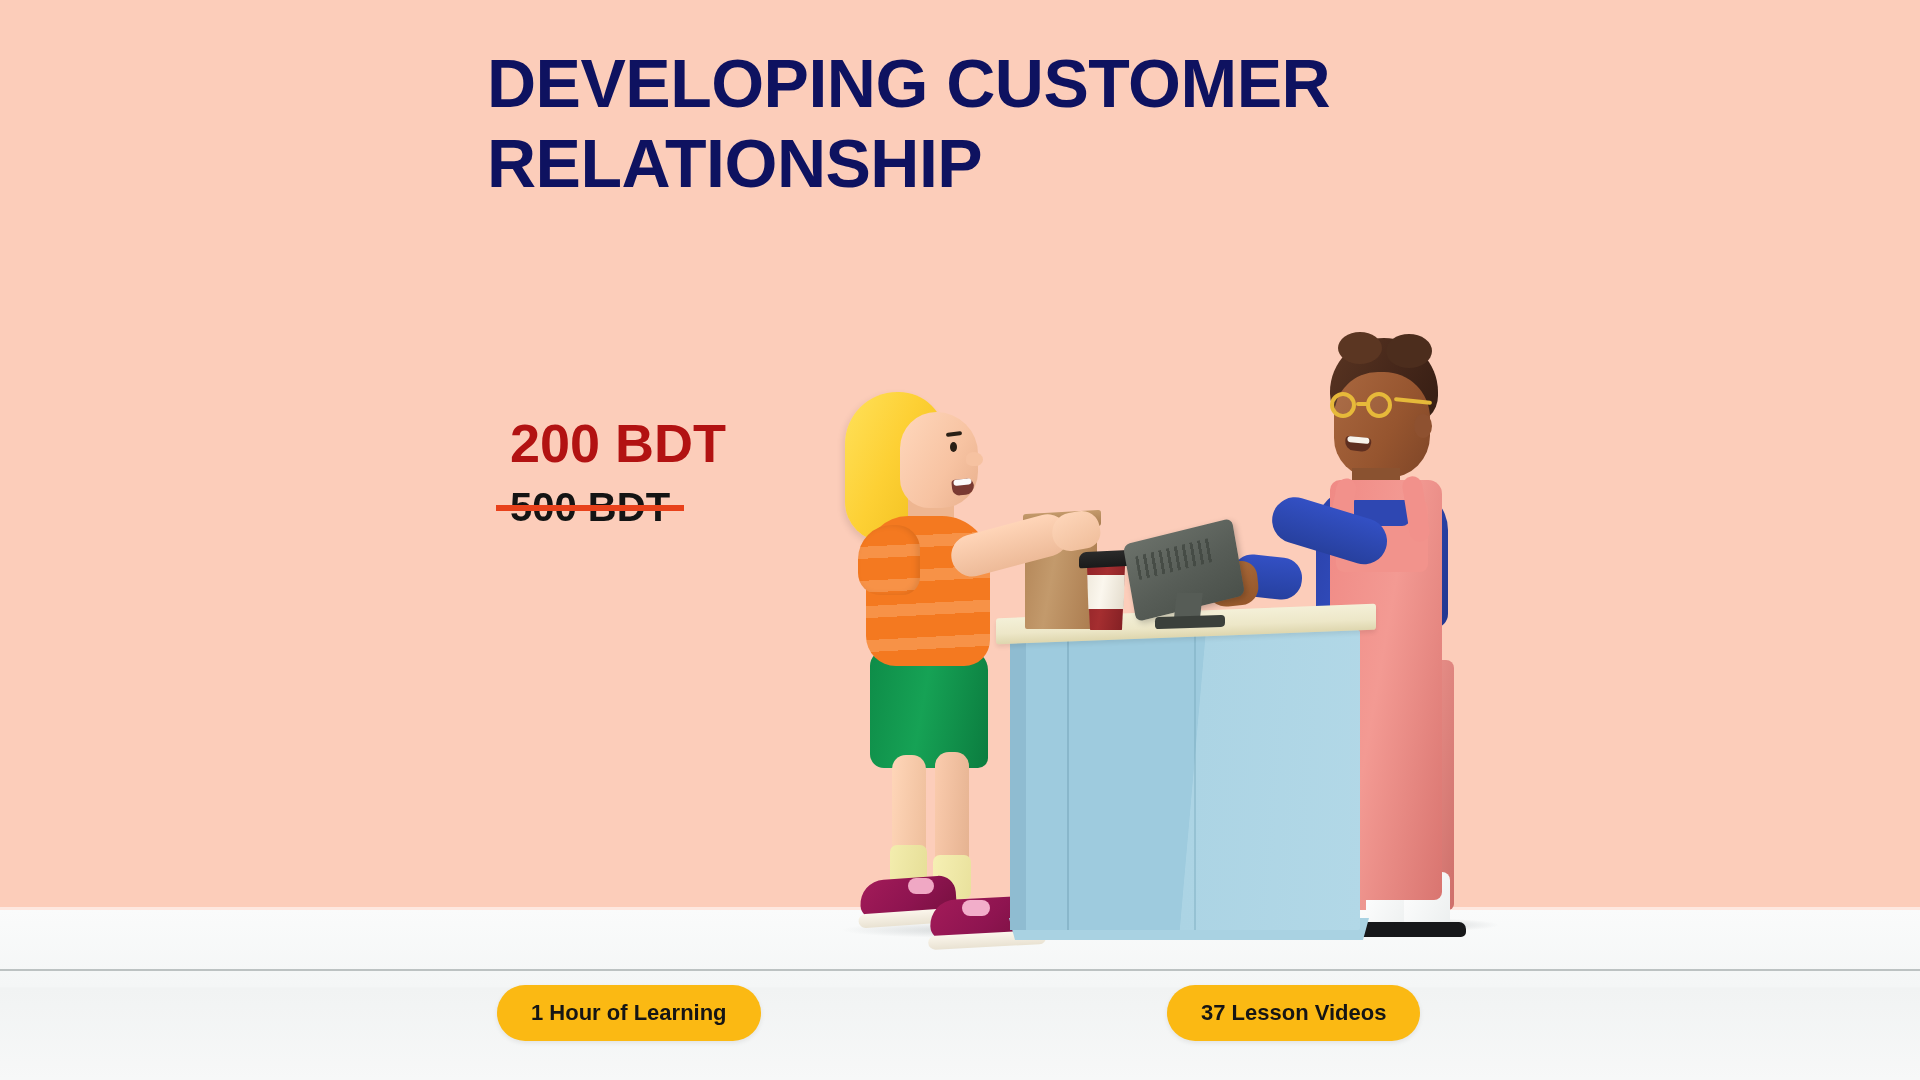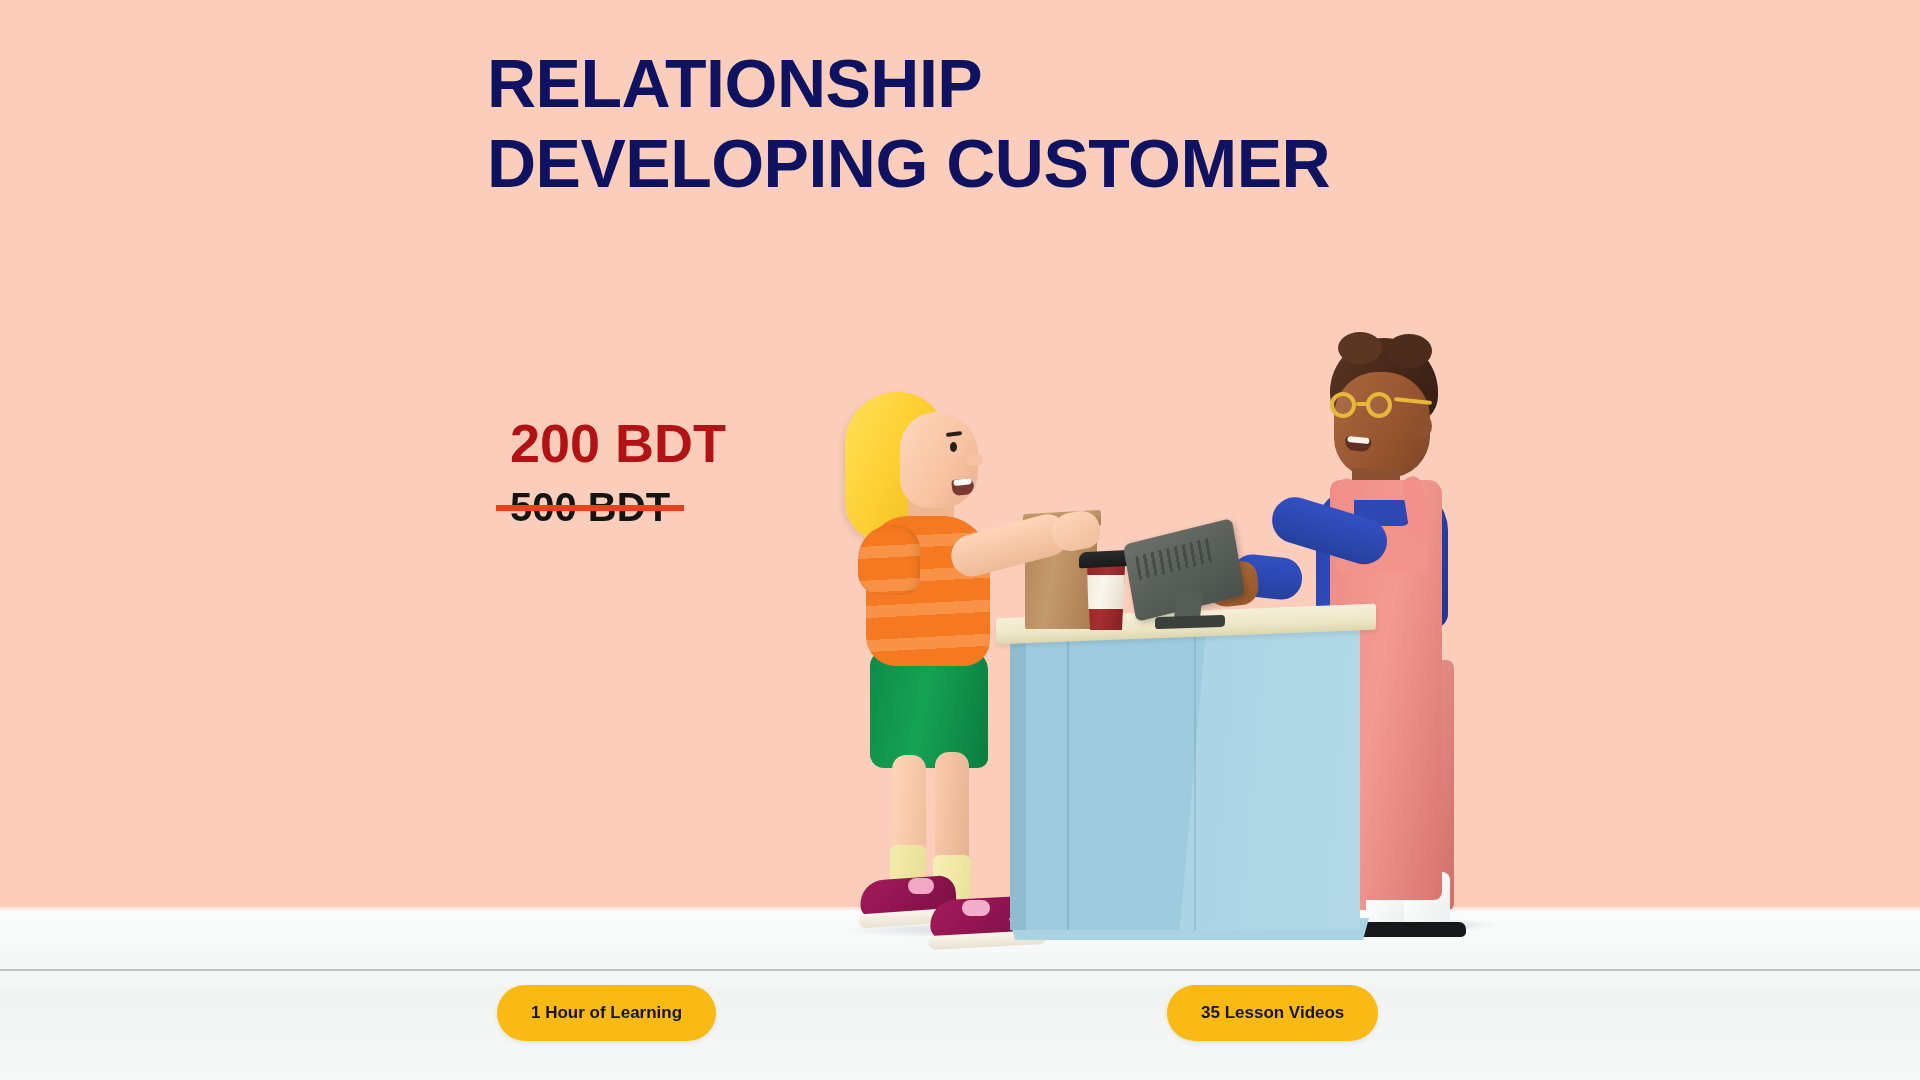--- a/index.html
+++ b/index.html
@@ -93,21 +93,21 @@
   }
 
   
   .badge {
     position:absolute;
     bottom:39px;
     height:56px;
     border-radius:28px;
     background:#FBB913;
     color:#151515;
-    font-size:17px;
+    font-size:22px;
     font-weight:bold;
     display:flex;
     align-items:center;
     justify-content:center;
     padding:0 34px;
     white-space:nowrap;
     box-shadow:0 2px 5px rgba(0,0,0,0.08);
   }
   .badge-left  { left:497px; }
   .badge-right { left:1167px; }
@@ -574,28 +574,28 @@
       <span class="pos-vents"></span>
     </div>
     <div class="pos-neck"></div>
     <div class="pos-base"></div>
 
     <div class="cust-arm"></div>
     <div class="cust-hand"></div>
   </div>
 
   <h1 class="headline">
+    <span class="ln">DEVELOPING CUSTOMER</span>
     <span class="ln">RELATIONSHIP</span>
-    <span class="ln">DEVELOPING CUSTOMER</span>
   </h1>
 
   <div class="price-block">
     <div class="price-now">200 BDT</div>
     <div class="price-old-wrap">
       <span class="price-old">500 BDT</span>
       <span class="strike"></span>
     </div>
   </div>
 
   <div class="badge badge-left">1 Hour of Learning</div>
-  <div class="badge badge-right">35 Lesson Videos</div>
+  <div class="badge badge-right">37 Lesson Videos</div>
 
 </div>
 
 </body></html>

